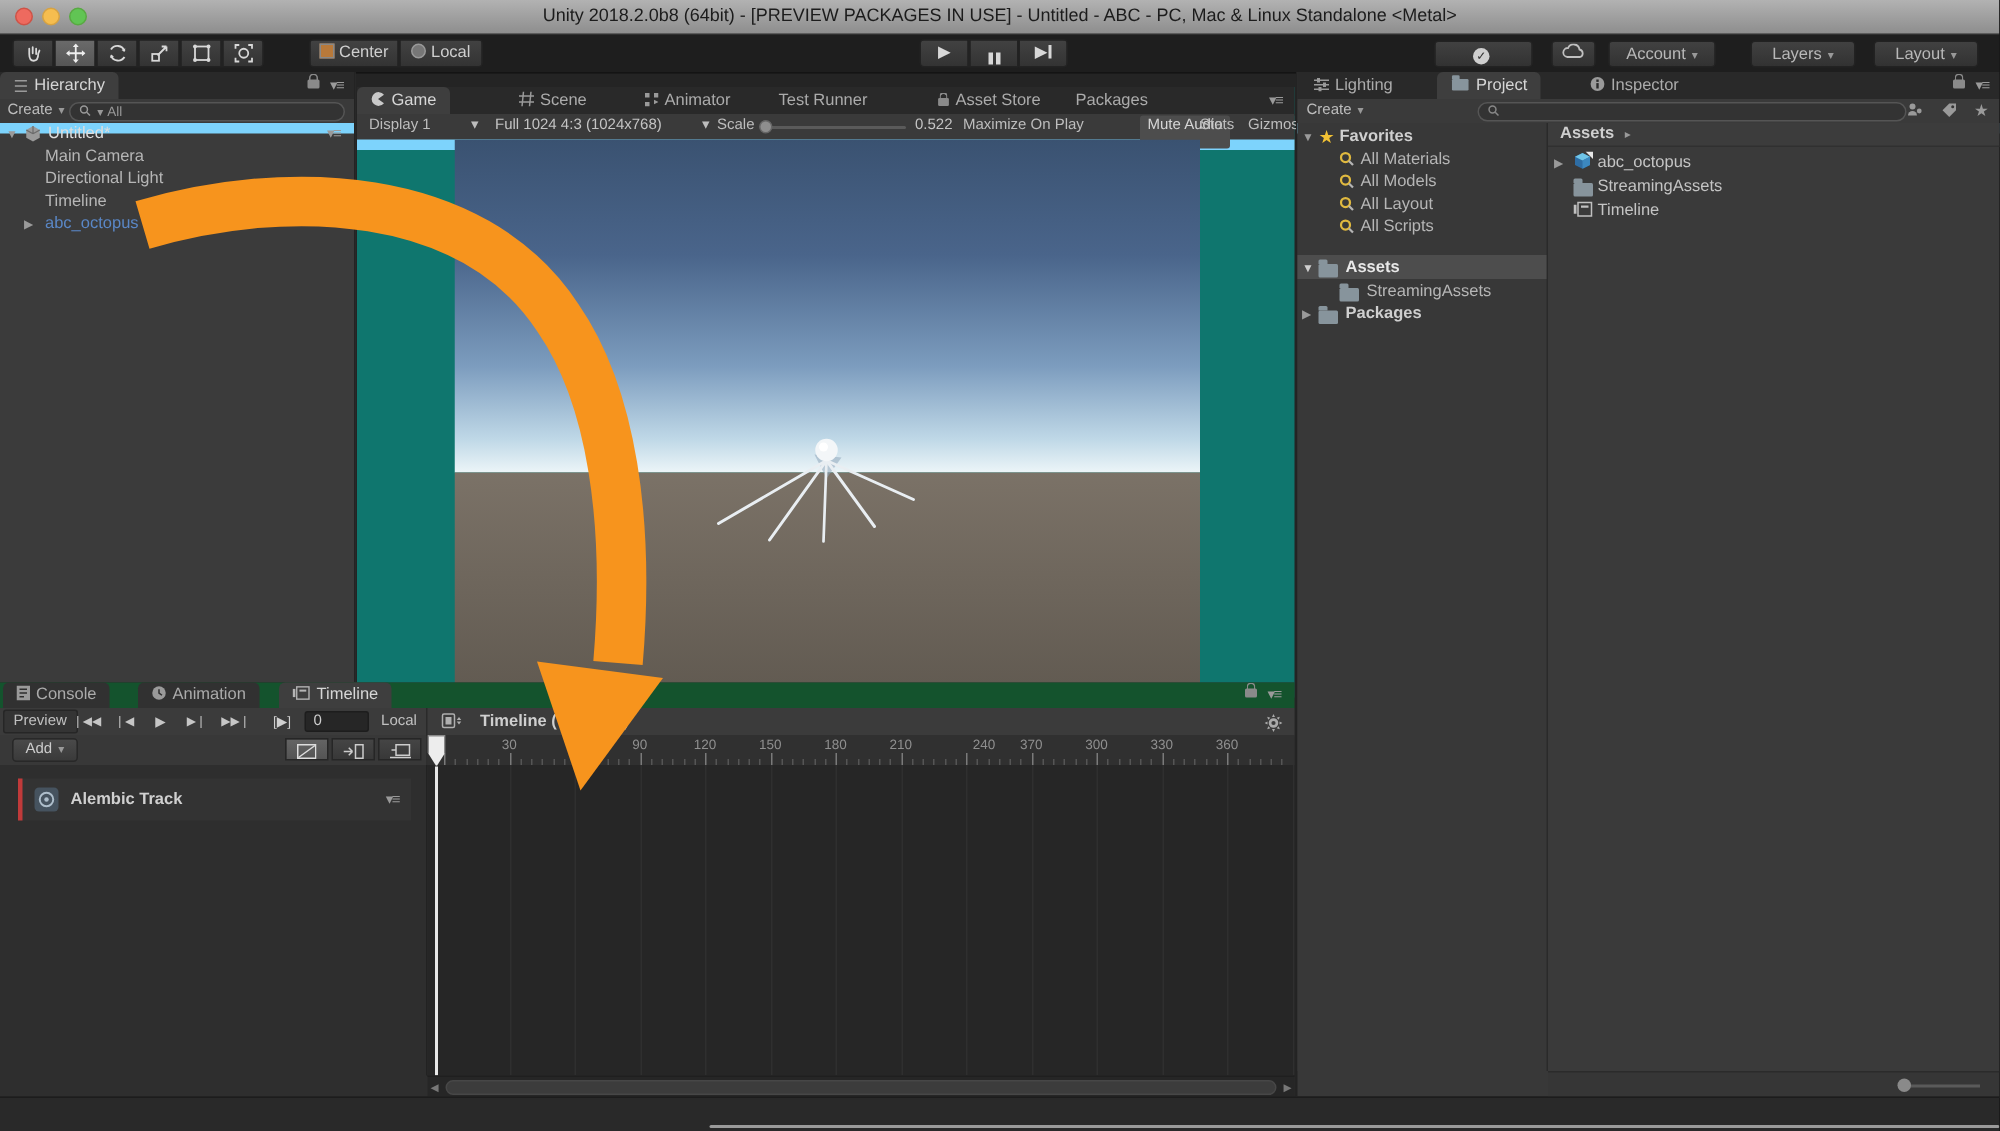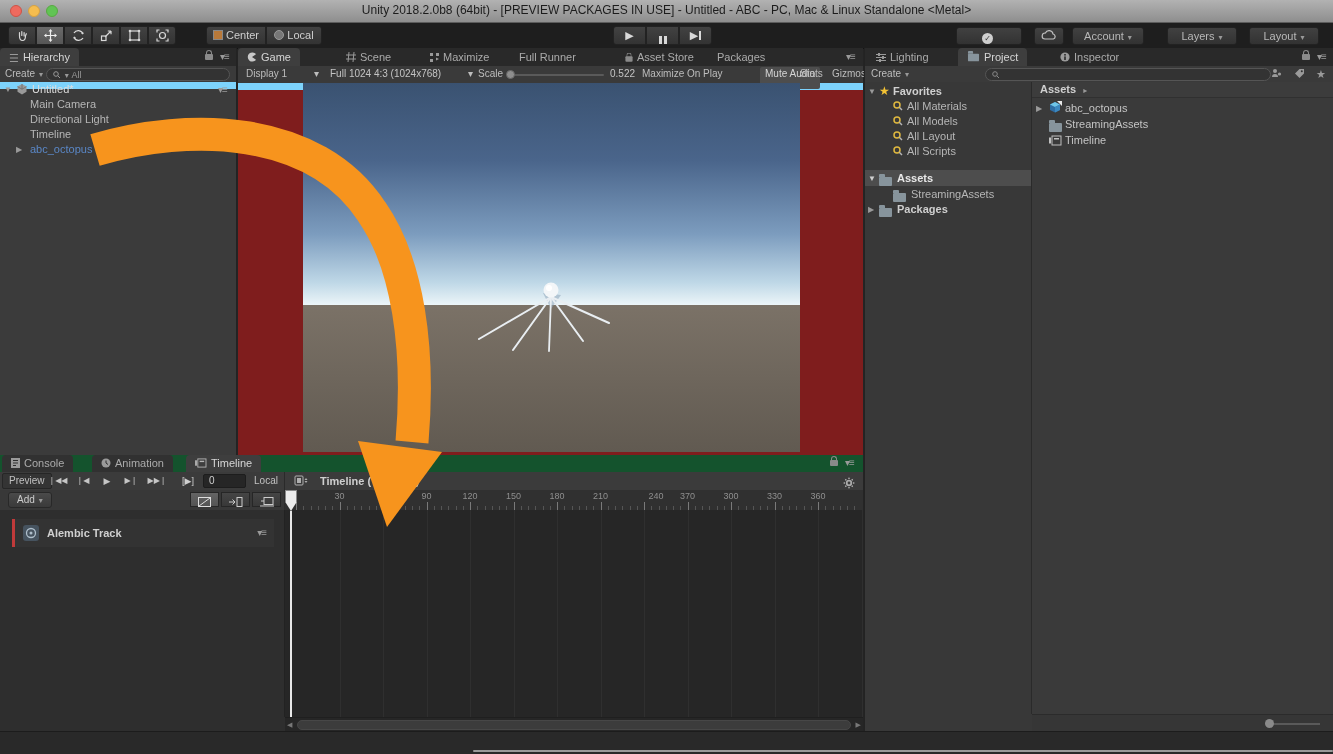--- a/index.html
+++ b/index.html
@@ -172,35 +172,35 @@
       </div>
     <div class="row" style="top:79px;">
         <span class="lbl" style="left:30px;">Timeline</span>
       </div>
     <div class="row" style="top:94px;">
       <span class="disc" style="left:16px;">▶</span>
       <span class="lbl" style="left:30px;color:#5a87c6;">abc_octopus</span>
     </div>
   </div>
 
-  <div class="panel" style="left:238px;top:48px;width:625px;height:407px;background:#7f1d1d;text-align:right;">
+  <div class="panel" style="left:238px;top:58px;width:625px;height:407px;background:#0f766e;text-align:right;">
     <div class="tabbar">
       <div class="tab active" style="left:0;"><span class="ticon"><svg width="10" height="10" viewBox="0 0 10 10">
               <path d="M9 2.2A4.6 4.6 0 1 0 9 7.8L5 5z" fill="#c9c9c9"></path>
             </svg></span><span>Game</span></div>
       <div class="tab" style="left:99px;background:none;"><span class="ticon"><svg width="10" height="10" viewBox="0 0 10 10">
               <path d="M3 0L2 10M8 0L7 10M0 3h10M0 7h10" stroke="#9a9a9a" fill="none"></path>
             </svg></span><span>Scene</span></div>
       <div class="tab" style="left:183px;background:none;"><span class="ticon"><svg width="9" height="9" viewBox="0 0 9 9">
               <rect x="0" y="0" width="3" height="3" fill="#9a9a9a"></rect>
               <rect x="6" y="0" width="3" height="3" fill="#9a9a9a"></rect>
               <rect x="0" y="6" width="3" height="3" fill="#9a9a9a"></rect>
               <path d="M6 7.5l3-1.5-3-1.5z" fill="#9a9a9a"></path>
-            </svg></span><span>Maximize</span></div>
-      <div class="tab" style="left:272px;background:none;"><span>Full Runner</span></div>
+            </svg></span><span>Animator</span></div>
+      <div class="tab" style="left:272px;background:none;"><span>Test Runner</span></div>
       <div class="tab" style="left:378px;background:none;"><span class="ticon"><span class="lock" style="transform:scale(.9);"></span></span><span>Asset Store</span></div>
       <div class="tab" style="left:470px;background:none;"><span>Packages</span></div>
       <span class="paneicons menu-ic" style="left:608px;">▾≡</span>
     </div>
     <div class="subbar" style="top:18px;height:17px;">
       <span class="minibtn" style="left:8px;"><span>Display 1</span></span>
       <span class="minibtn caret" style="left:72px;">▾</span>
       <span class="minibtn" style="left:92px;color:#c4c4c4;"><span>Full 1024 4:3 (1024x768)</span></span>
       <span class="minibtn caret" style="left:226px;">▾</span>
       <span class="minibtn" style="left:240px;">Scale</span>

